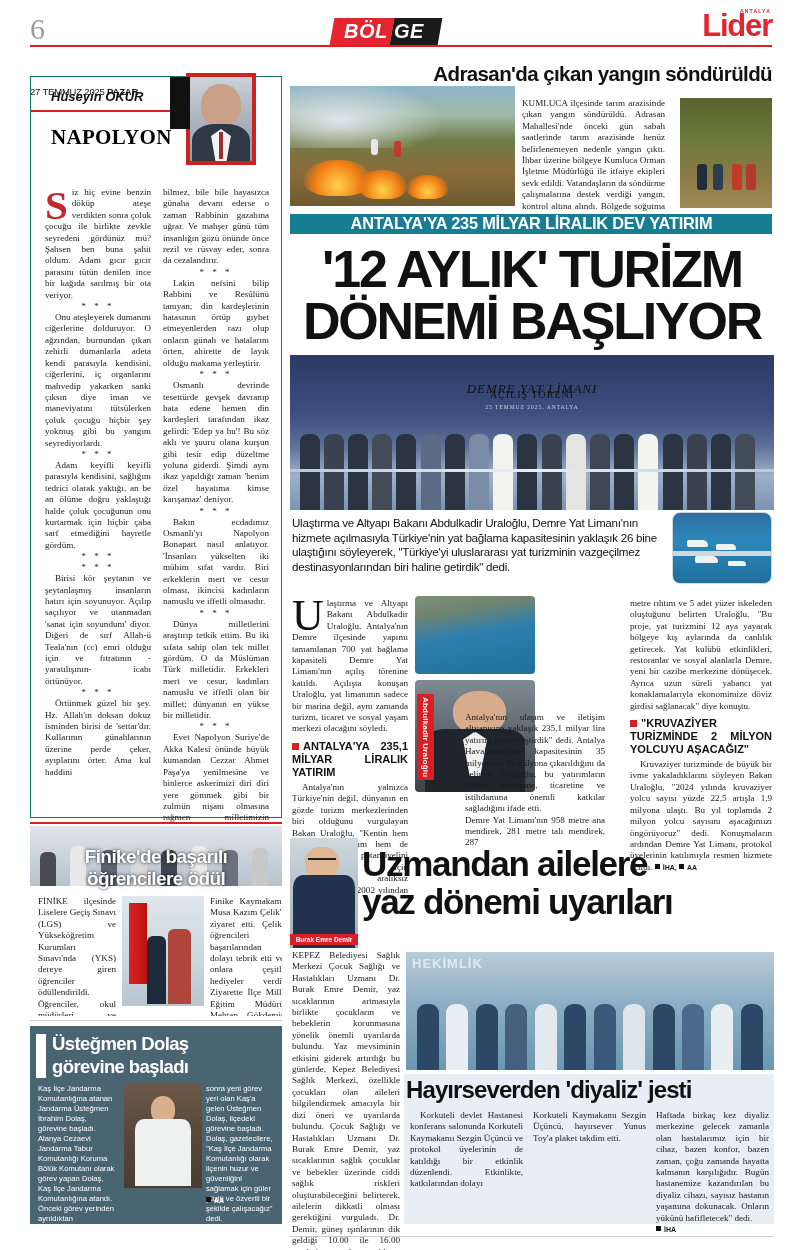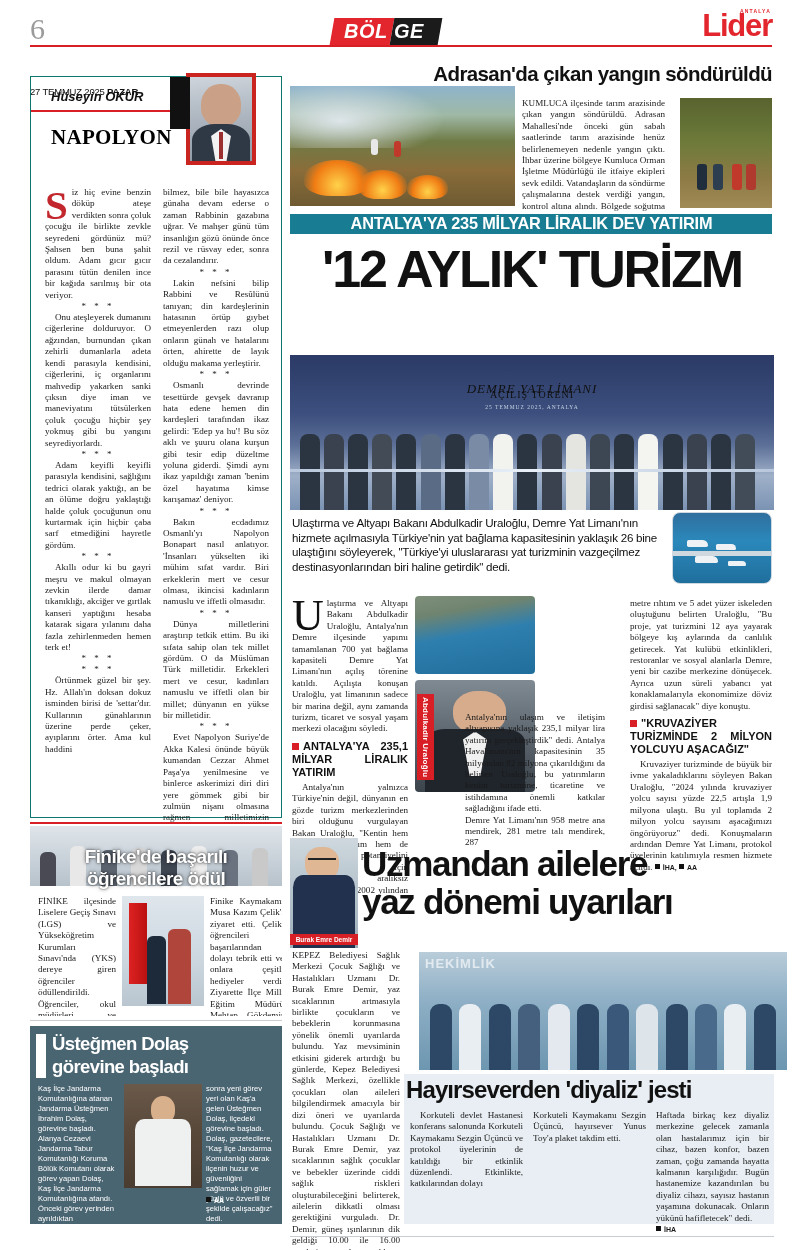--- a/index.html
+++ b/index.html
@@ -366,21 +366,20 @@
     position: absolute; left: 362px; top: 845px; width: 412px;
     font-family: "Liberation Sans", sans-serif;
     font-weight: bold; font-size: 35px; line-height: 38px;
     letter-spacing: -1.3px; color: #111;
   }
   .uz-col { position: absolute; left: 292px; top: 950px; width: 108px; }
   .uz-photo2 {
     position: absolute; left: 406px; top: 952px; width: 368px; height: 118px;
     background: linear-gradient(180deg,#b9ccd9 0%, #8fb0c6 40%, #6d96b0 100%);
     overflow: hidden;
-    margin-left: 13px;
   }
   .uz-photo2 .hek {
     position:absolute; left:6px; top:4px;
     font-family:"Liberation Sans", sans-serif; font-weight:bold;
     font-size:13px; color:#e8eef3; letter-spacing:1px; opacity:.9;
   }
   .uz-photo2 .prow { position:absolute; bottom:0; height:66%; width:100%; }
   .uz-photo2 .pp { position:absolute; bottom:0; width:22px; height:66px; border-radius:9px 9px 0 0; }
 
   
@@ -443,22 +442,22 @@
     </div>
   </div>
 
   <div class="col-left col-body">
     <p class="noind"><span class="cap-drop">S</span><span>iz hiç evine benzin döküp ateşe verdikten sonra çoluk çocuğu ile birlikte zevkle seyredeni gördünüz mü? Şahsen ben buna şahit oldum. Adam gıcır gıcır parasını tütün denilen ince bir kağıda sarılmış bir ota veriyor.</span></p>
     <div class="sep">* * *</div>
     <p>Onu ateşleyerek dumanını ciğerlerine dolduruyor. O ağzından, burnundan çıkan zehirli dumanlarla adeta kendi parasıyla kendisini, ciğerlerini, iç organlarını mahvedip yakarken sanki çıksın diye iman ve maneviyatını tütsülerken çoluk çocuğu hiçbir şey yokmuş gibi bu yangını seyrediyorlardı.</p>
     <div class="sep">* * *</div>
     <p>Adam keyifli keyifli parasıyla kendisini, sağlığını tedrici olarak yaktığı, an be an ölüme doğru yaklaştığı halde çoluk çocuğunun onu kurtarmak için hiçbir çaba sarf etmediğini hayretle gördüm.</p>
     <div class="sep">* * *</div>
-    <p>Akıllı odur ki bu gayri meşru ve makul olmayan zevkin ilerde damar tıkanıklığı, akciğer ve gırtlak kanseri yaptığını hesaba katarak sigara yılanını daha fazla zehirlenmeden hemen terk et!</p>
-    <div class="sep">* * *</div>
+    <div class="sep">* * *</div>
+    <p>Birisi kör şeytanın ve şeytanlaşmış insanların hatırı için soyunuyor. Açılıp saçılıyor ve utanmadan 'sanat için soyundum' diyor. Diğeri de sırf Allah-ü Teala'nın (cc) emri olduğu için ve fıtratının -yaratılışının- icabı örtünüyor.</p>
     <div class="sep">* * *</div>
     <p>Örtünmek güzel bir şey. Hz. Allah'ın doksan dokuz isminden birisi de 'settar'dır. Kullarının günahlarının üzerine perde çeker, ayıplarını örter. Ama kul haddini</p>
   </div>
 
   <div class="col-right col-body">
     <p class="noind">bilmez, bile bile hayasızca günaha devam ederse o zaman Rabbinin gazabına uğrar. Ve mahşer günü tüm insanlığın gözü önünde önce rezil ve rüsvay eder, sonra da cezalandırır.</p>
     <div class="sep">* * *</div>
     <p>Lakin nefsini bilip Rabbini ve Resûlünü tanıyan; din kardeşlerinin hatasının örtüp gıybet etmeyenlerden razı olup onların günah ve hatalarını örten, ahirette de layık olduğu makama yerleştirir.</p>
     <div class="sep">* * *</div>
     <p>Osmanlı devrinde tesettürde gevşek davranıp hata edene hemen din kardeşleri tarafından ikaz gelirdi: 'Edep ya hu'! Bu söz aklı ve şuuru olana kurşun gibi tesir edip düzeltme yoluna giderdi. Şimdi aynı ikaz yapıldığı zaman 'benim özel hayatıma kimse karışamaz' deniyor.</p>
@@ -488,20 +487,21 @@
   <div class="fig" style="left:36%;background:#2c3e50;"></div>
   <div class="fig" style="left:56%;background:#c0392b;"></div>
   <div class="fig" style="left:72%;background:#b03a2e;"></div>
 </div>
 
 <div class="kicker">
   <span>ANTALYA'YA 235 MİLYAR LİRALIK DEV YATIRIM</span>
 </div>
 <div class="big-head">
   <span class="l1">'12 AYLIK' TURİZM</span>
+  <span class="l2">DÖNEMİ BAŞLIYOR</span>
 </div>
 
 <div class="cer-photo">
   <div class="bt1">DEMRE YAT LİMANI</div>
   <div class="bt2">AÇILIŞ TÖRENİ</div>
   <div class="bt3">25 TEMMUZ 2025, ANTALYA</div>
   <div class="crowd">
     <div class="person" style="left:2%;background:#2b3542;"></div>
     <div class="person" style="left:7%;background:#39424e;"></div>
     <div class="person" style="left:12%;background:#2b3542;"></div>

